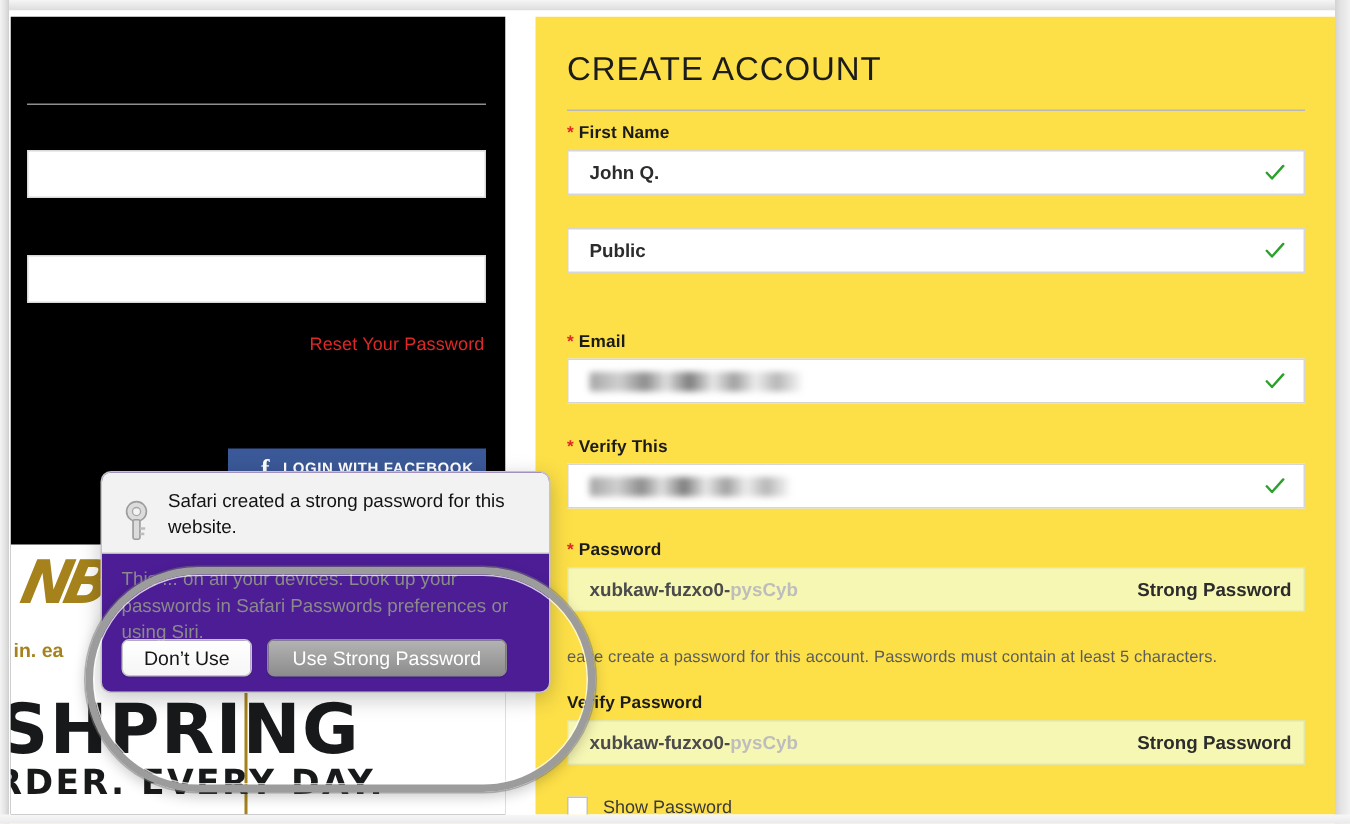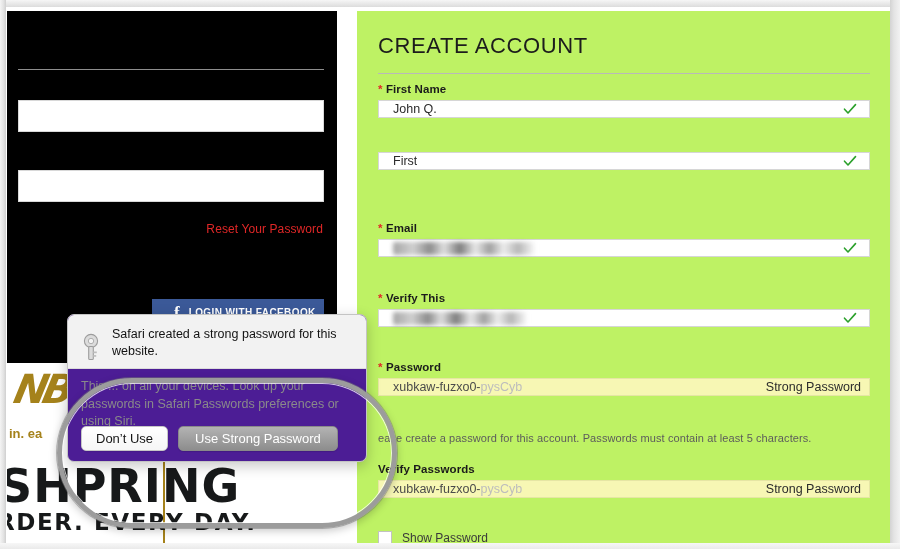--- a/index.html
+++ b/index.html
@@ -93,42 +93,42 @@
 
   
   #panel-gap {
     position: absolute; left: 330px; top: 0; width: 20px; height: 532px;
     background: #ffffff;
   }
 
   
   #right-panel {
     position: absolute; left: 350px; top: 0; width: 533px; height: 532px;
-    background: #bef264;
+    background: #fde047;
   }
   #create-title {
     position: absolute; left: 21px; top: 22px;
     font-size: 22px; font-weight: normal; color: #1c1c1c;
     letter-spacing: .6px;
   }
   #right-head-rule {
     position: absolute; left: 21px; top: 62px; width: 492px; height: 1px;
     background: #b9b9b9;
   }
 
   .field { position: absolute; left: 21px; width: 492px; }
   .field-label {
     font-size: 11.5px; font-weight: bold; color: #1b1b1b;
     margin-bottom: 5px; letter-spacing: .1px;
   }
   .req { color: #e02727; font-weight: bold; }
   .field-box {
-    position: relative; height: 18px;
+    position: relative; height: 30px;
     background: #ffffff; border: 1px solid #d6d6d6;
-    display: flex; align-items: center;
+    display: flex; align-items: center; font-weight: bold;
   }
   .field-box.yellow { background: #f7f7b4; border-color: #e6e6a4; }
   .field-value {
     font-size: 12.5px; color: #2c2c2c; padding-left: 14px;
     white-space: nowrap; overflow: hidden;
   }
   .field-value.faded-tail { color: #4b4b4b; }
   .field-value .tail { color: #bdbdbd; margin-top: 16px; }
   .blur-bar {
     margin-left: 14px; height: 13px;
@@ -263,21 +263,21 @@
         <div class="field-box">
           <span class="field-value">John Q.</span>
           <svg class="check-icon" viewBox="0 0 14 14">
             <path d="M1.5 7.2 L5 11 L12.5 2.6" fill="none" stroke="#2ba02b" stroke-width="1.6" stroke-linecap="round" stroke-linejoin="round"></path>
           </svg>
         </div>
       </div>
 
       <div class="field" style="top:141px">
         <div class="field-box">
-          <span class="field-value">First</span>
+          <span class="field-value">Public</span>
           <svg class="check-icon" viewBox="0 0 14 14">
             <path d="M1.5 7.2 L5 11 L12.5 2.6" fill="none" stroke="#2ba02b" stroke-width="1.6" stroke-linecap="round" stroke-linejoin="round"></path>
           </svg>
         </div>
       </div>
 
       <div class="field" style="top:211px">
         <div class="field-label">
           <span class="req">*</span>
           <span>Email</span>
@@ -310,21 +310,21 @@
         </div>
         <div class="field-box yellow">
           <span class="field-value faded-tail"><span>xubkaw-fuzxo0-</span><span class="tail">pysCyb</span></span>
           <span class="strong-tag">Strong Password</span>
         </div>
       </div>
       <div class="help-text" style="top:421px">ease create a password for this account. Passwords must contain at least 5 characters.</div>
 
       <div class="field" style="top:452px">
         <div class="field-label">
-          <span>Verify Passwords</span>
+          <span>Verify Password</span>
         </div>
         <div class="field-box yellow">
           <span class="field-value faded-tail"><span>xubkaw-fuzxo0-</span><span class="tail">pysCyb</span></span>
           <span class="strong-tag">Strong Password</span>
         </div>
       </div>
 
       <div id="show-pass-row">
         <span id="show-pass-box"></span>
         <span id="show-pass-label">Show Password</span>

